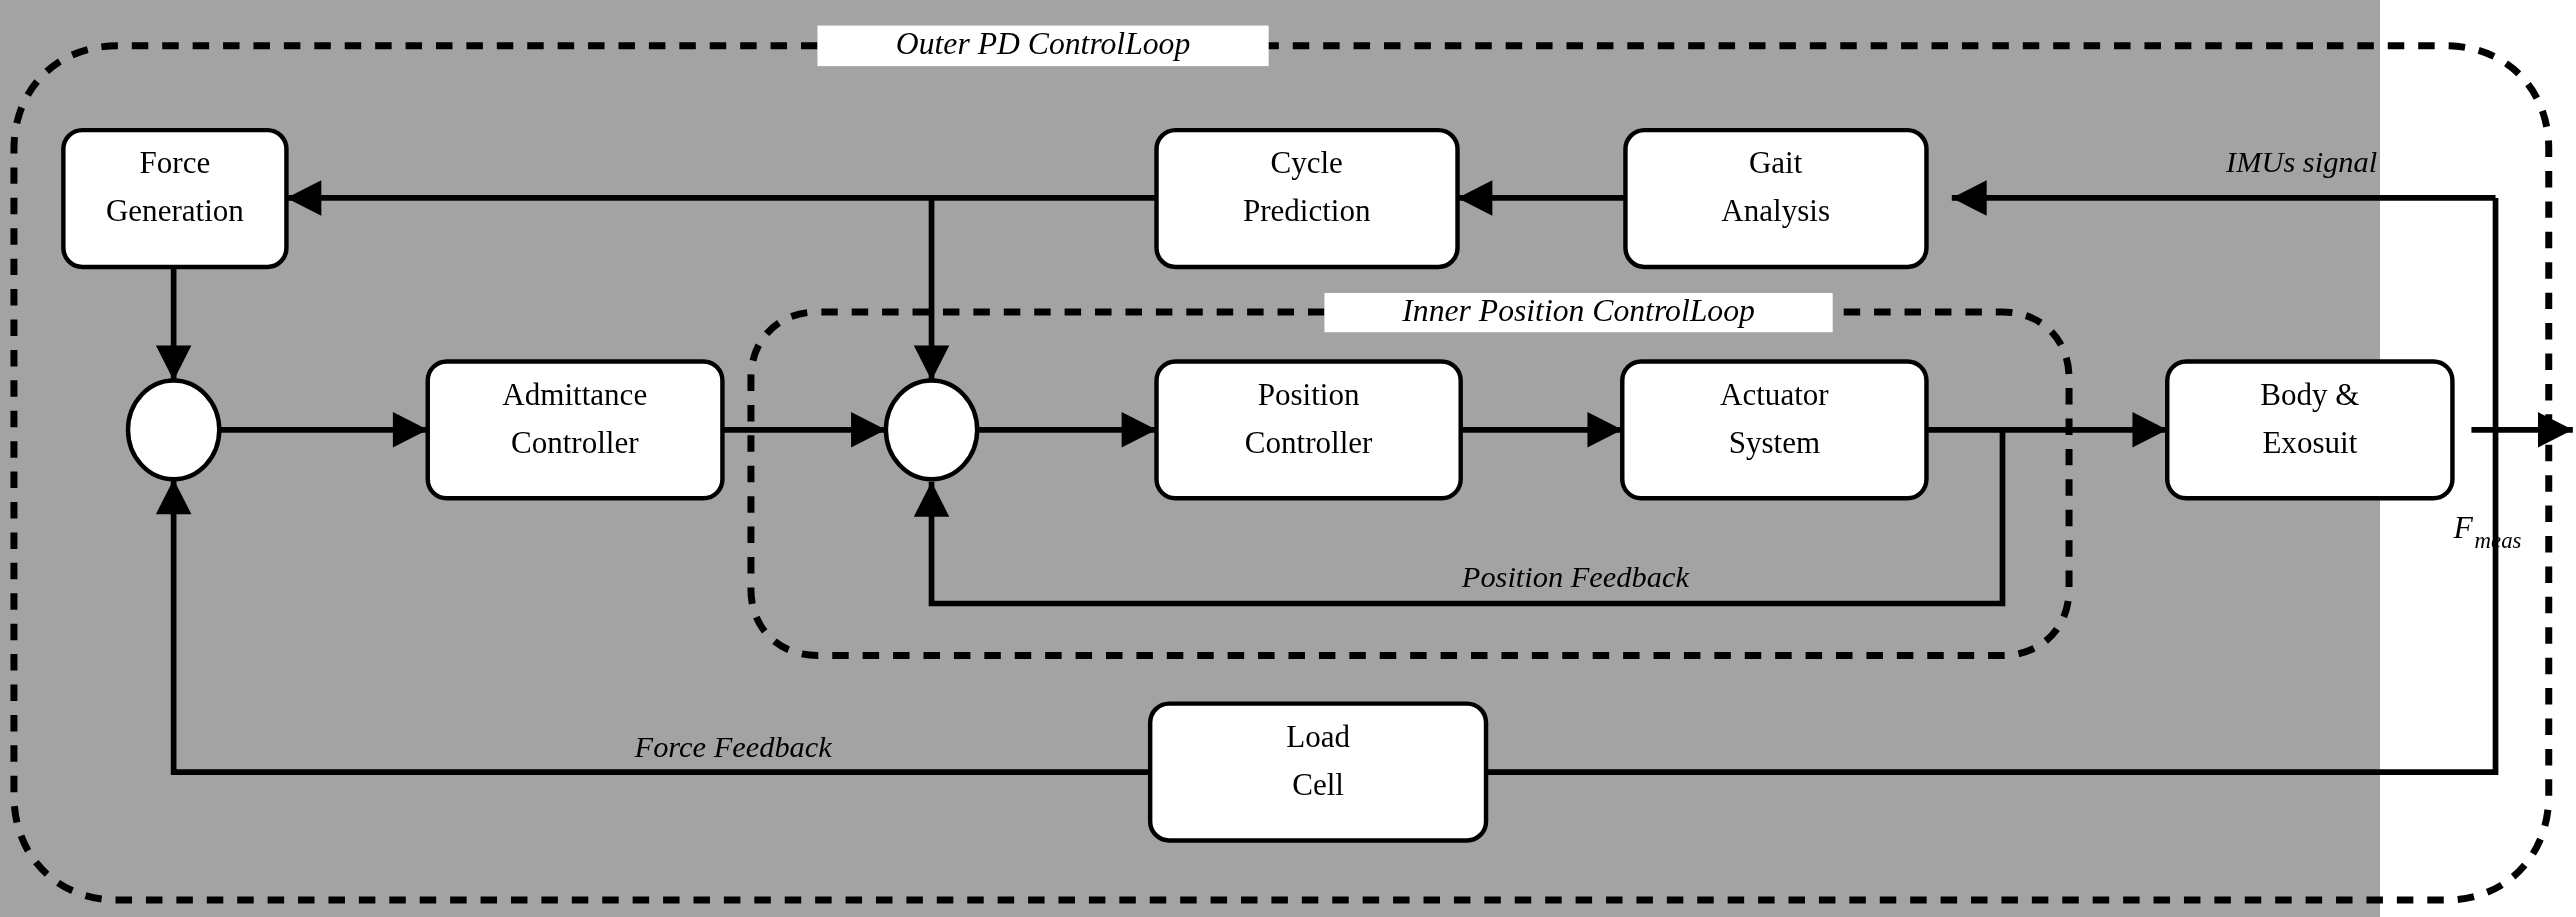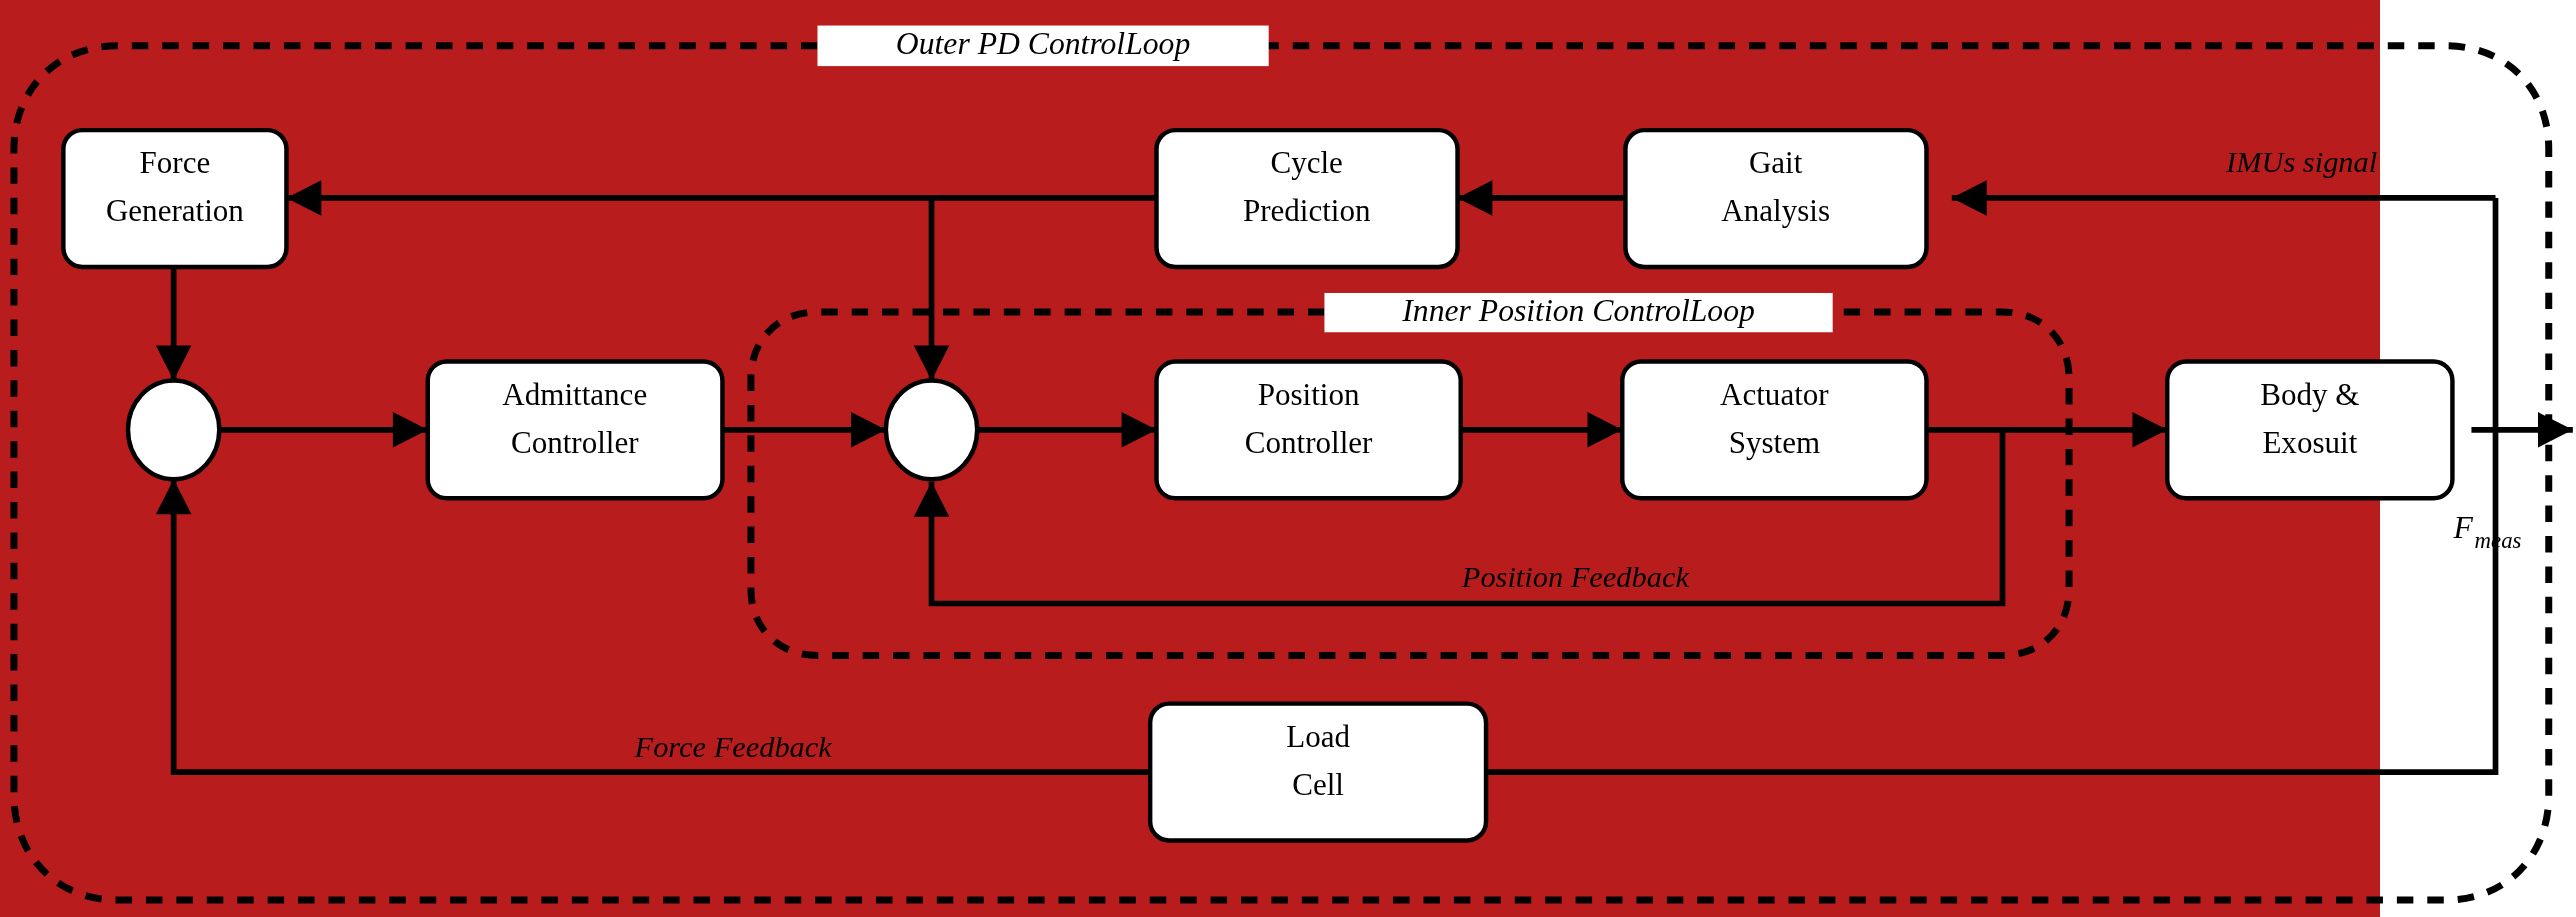--- a/index.html
+++ b/index.html
@@ -5,21 +5,21 @@
 <style>
   html, body {
     margin: 0;
     padding: 0;
     background: #ffffff;
   }
   #diagram-root {
     position: relative;
     width: 2380px;
     height: 918px;
-    background: #b91c1c;
+    background: #a3a3a3;
     font-family: "Liberation Serif", "DejaVu Serif", serif;
   }
   svg#block-diagram {
     display: block;
     width: 2576px;
     height: 918px;
   }
   .blk-rect {
     fill: #ffffff;
     stroke: #000000;

